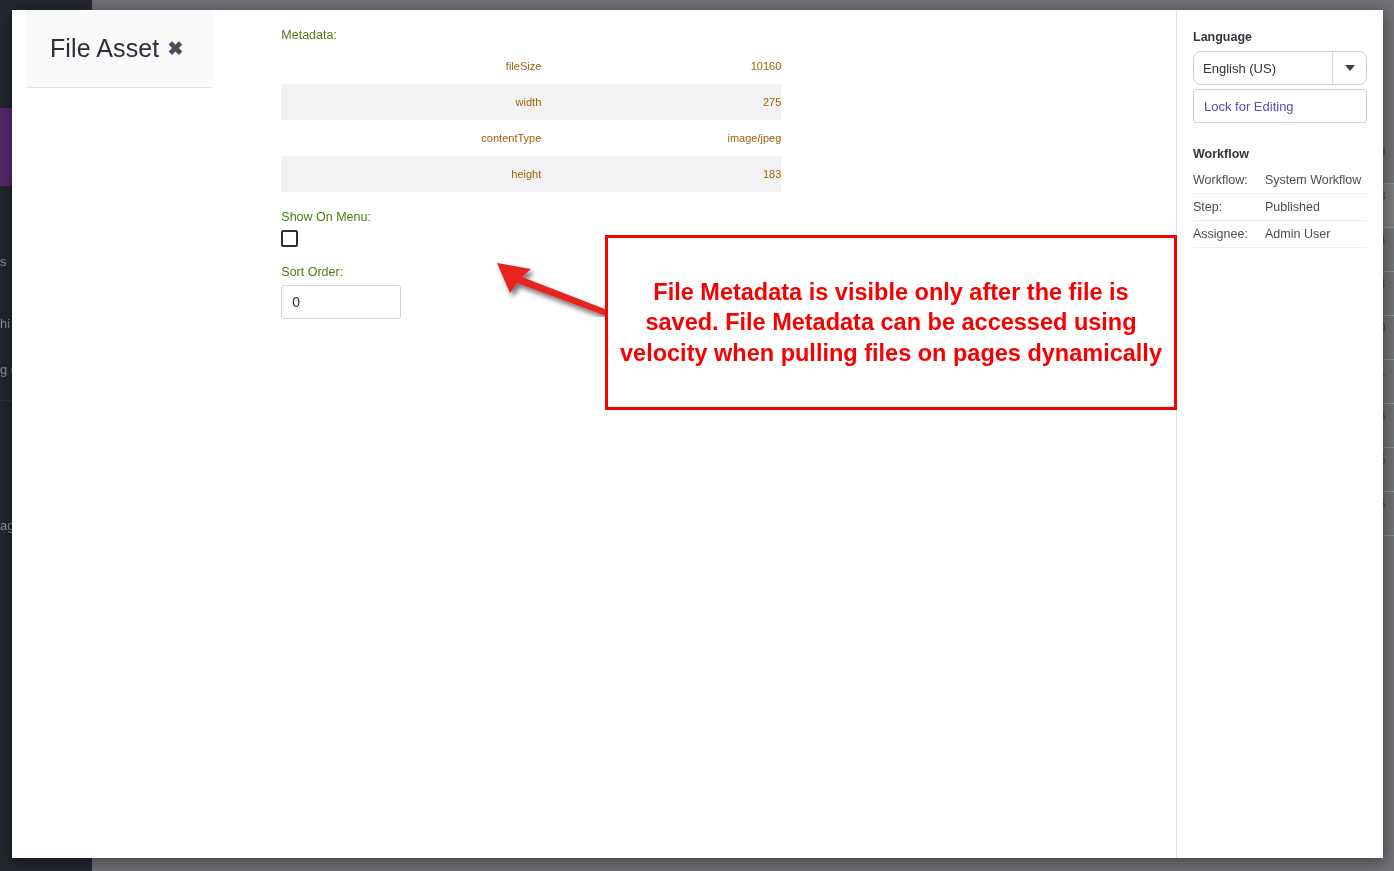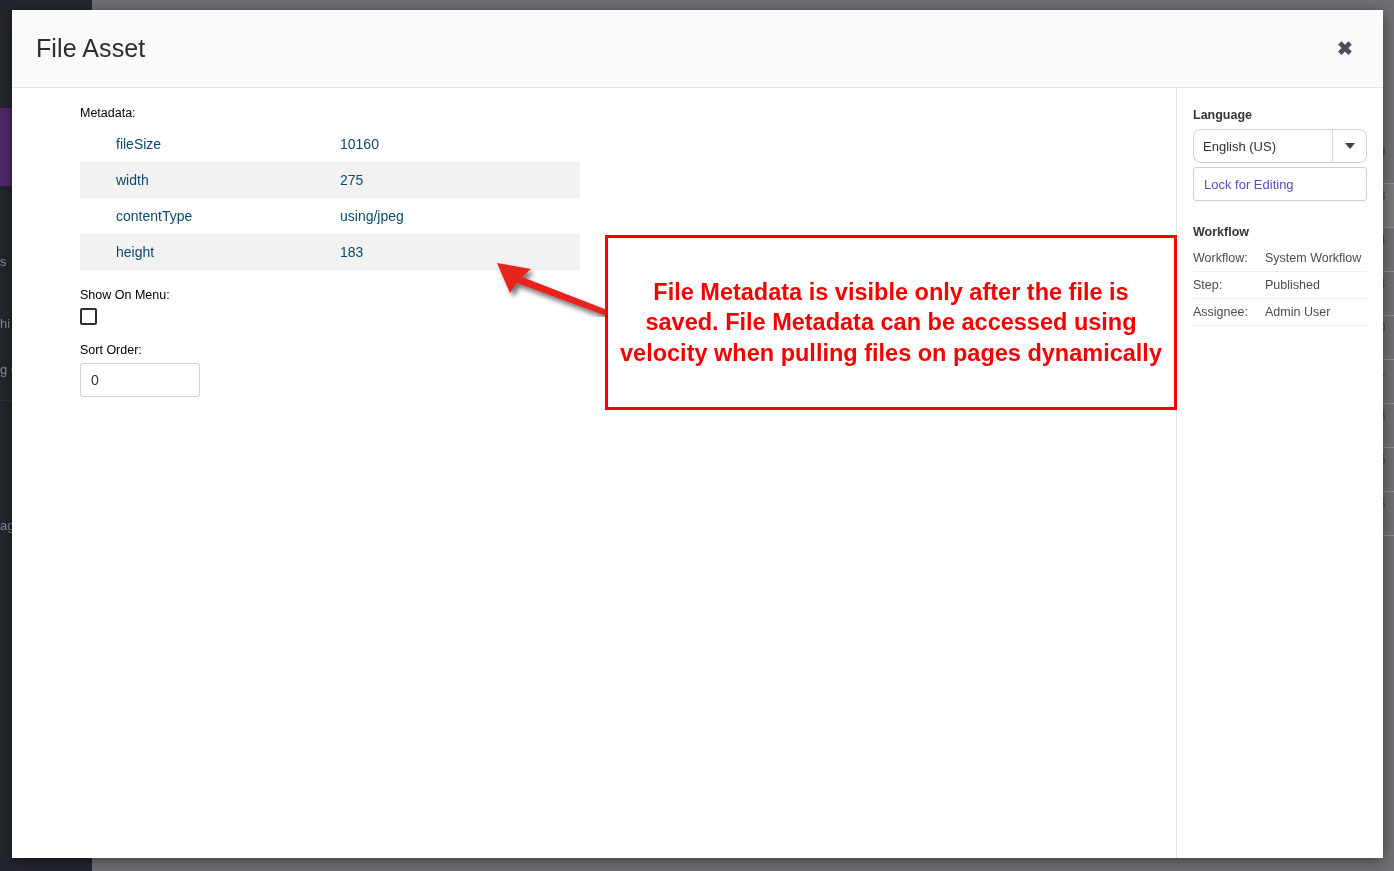--- a/index.html
+++ b/index.html
@@ -41,21 +41,21 @@
     border-bottom: 1px solid #8e9194; overflow: hidden;
   }
   .bg-table-row.alt { background: rgba(255,255,255,0.07); }
 
   
   .modal {
     position: absolute; left: 12px; top: 10px;
     width: 1371px; height: 848px;
     background: #ffffff;
     box-shadow: 0 3px 14px rgba(0,0,0,0.45);
-    display: flex; flex-direction: column;
+    display: flex; flex-direction: row; padding-left: 14px;
   }
   .modal-header {
     height: 78px; background: #fafafa;
     border-bottom: 1px solid #e6e6e6;
     display: flex; align-items: center; padding: 0 22px 0 24px;
     flex: 0 0 auto;
   }
   .modal-title {
     font-size: 25px; color: #2b2d38; font-weight: normal; letter-spacing: 0.1px;
   }
@@ -89,30 +89,30 @@
   .tab.active::before {
     content: ""; position: absolute; left: 0; right: 0; top: 0;
     height: 4px; background: #a945d6;
   }
   .tab.active { background: #fdfdfd; }
   .tab-filler { flex: 1; background: #efefef; }
 
   .pane { padding: 18px 0 0 0; flex: 1; overflow: hidden; }
 
   .field-label {
-    font-size: 12.5px; color: #000000; margin: 0 0 6px 68px;
+    font-size: 12.5px; color: #4d7c0f; margin: 0 0 6px 68px;
   }
 
   
   .meta-table {
     margin-left: 68px; width: 500px; border-collapse: collapse;
   }
   .meta-table td {
-    height: 36px; font-size: 14px; color: #0c4a6e;
-    padding: 0 0 0 36px; vertical-align: middle;
+    height: 36px; font-size: 11px; color: #a16207;
+    padding: 0 0 0 36px; vertical-align: middle; text-align: right;
   }
   .meta-table td.val { padding-left: 0; width: 240px; }
   .meta-table tr.alt { background: #f2f2f2; }
 
   .block { margin-top: 18px; }
 
   .checkbox {
     width: 17px; height: 17px; border: 2px solid #2d2f36;
     border-radius: 2px; background: #fff; margin-left: 68px;
     display: block; padding: 0; cursor: pointer;
@@ -234,21 +234,21 @@
             <tr>
               <td>fileSize</td>
               <td class="val">10160</td>
             </tr>
             <tr class="alt">
               <td>width</td>
               <td class="val">275</td>
             </tr>
             <tr>
               <td>contentType</td>
-              <td class="val">using/jpeg</td>
+              <td class="val">image/jpeg</td>
             </tr>
             <tr class="alt">
               <td>height</td>
               <td class="val">183</td>
             </tr>
           </tbody>
         </table>
 
         <div class="block">
           <div class="field-label">Show On Menu:</div>

